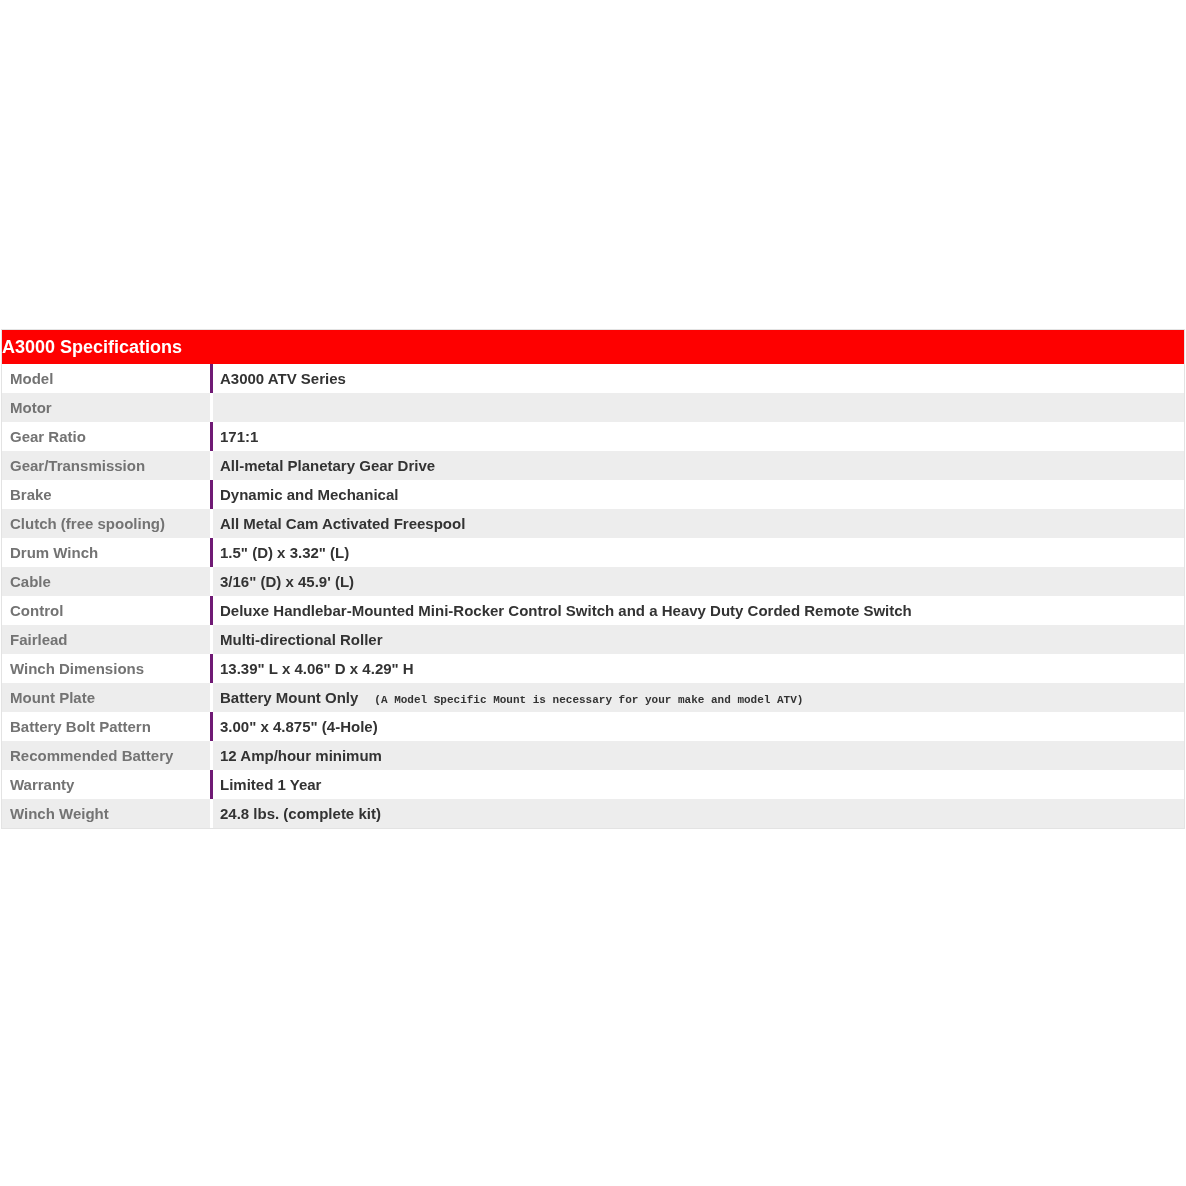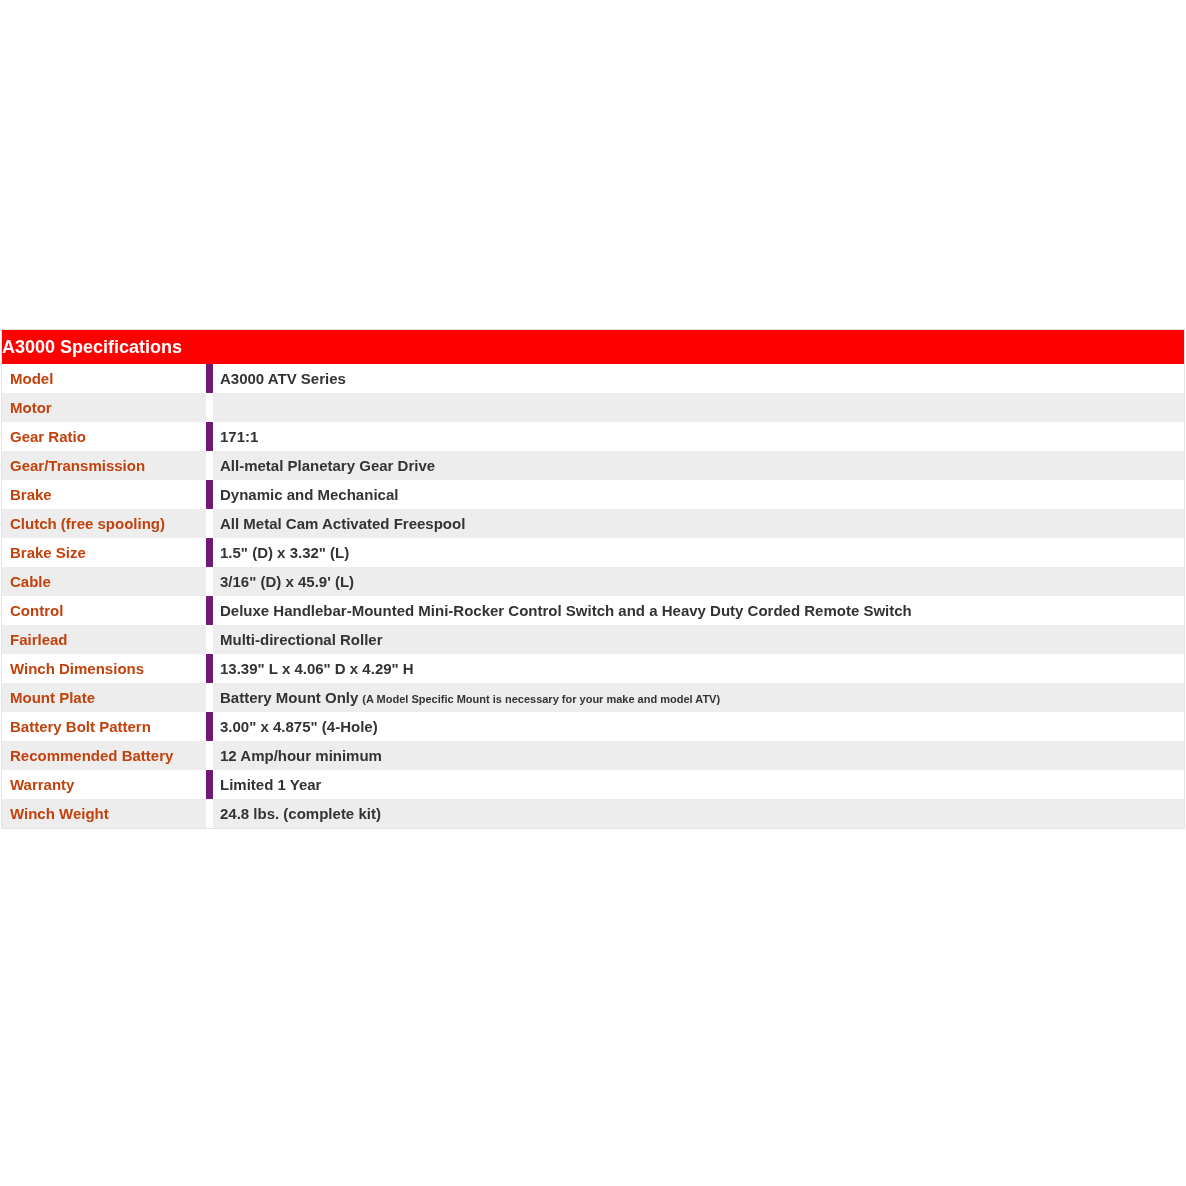--- a/index.html
+++ b/index.html
@@ -38,39 +38,40 @@
     line-height: 29px;
     font-size: 15px;
     background: #ffffff;
     align-items: baseline;
   }
   .spec-row:nth-child(even) { background: #ededed; }
   .spec-label {
     flex: 0 0 211px;
     box-sizing: border-box;
     padding-left: 8px;
-    color: #c2410c;
-    border-right: 7px solid #701a75;
+    color: #737373;
+    border-right: 3px solid #701a75;
     white-space: nowrap;
     overflow: hidden;
     line-height: 29px;
   }
   .spec-row:nth-child(even) .spec-label { border-right-color: #ffffff; }
   .spec-value {
     flex: 1;
     padding-left: 7px;
     color: #333333;
     white-space: nowrap;
     overflow: hidden;
     line-height: 29px;
   }
   .spec-note {
     font-size: 11px;
     color: #333333;
-    margin-left: 4px;
+    margin-left: 16px;
+    font-family: Liberation Mono, monospace;
   }
 </style>
 </head>
 <body>
 
 <div class="spec-table">
   <div class="spec-header">A3000 Specifications</div>
   <div class="spec-rows">
 
     <div class="spec-row">
@@ -97,21 +98,21 @@
       <div class="spec-label">Brake</div>
       <div class="spec-value">Dynamic and Mechanical</div>
     </div>
 
     <div class="spec-row">
       <div class="spec-label">Clutch (free spooling)</div>
       <div class="spec-value">All Metal Cam Activated Freespool</div>
     </div>
 
     <div class="spec-row">
-      <div class="spec-label">Brake Size</div>
+      <div class="spec-label">Drum Winch</div>
       <div class="spec-value">1.5" (D) x 3.32" (L)</div>
     </div>
 
     <div class="spec-row">
       <div class="spec-label">Cable</div>
       <div class="spec-value">3/16" (D) x 45.9' (L)</div>
     </div>
 
     <div class="spec-row">
       <div class="spec-label">Control</div>

